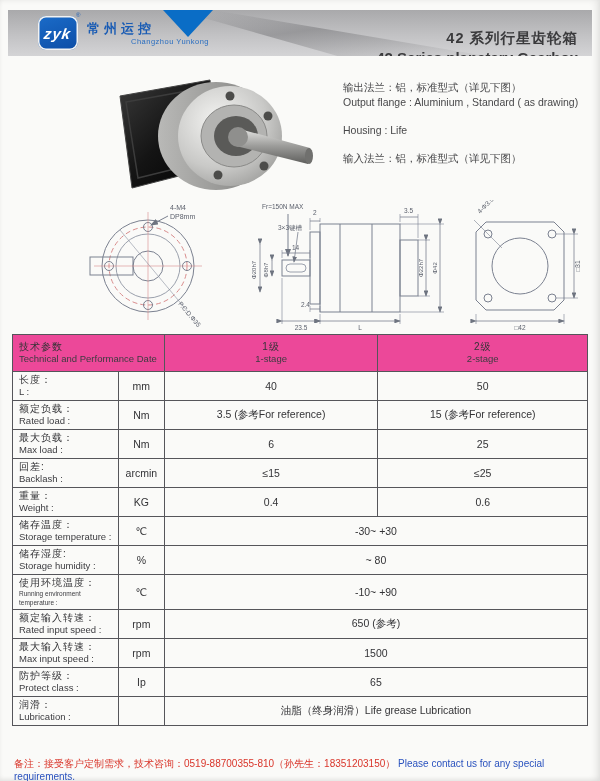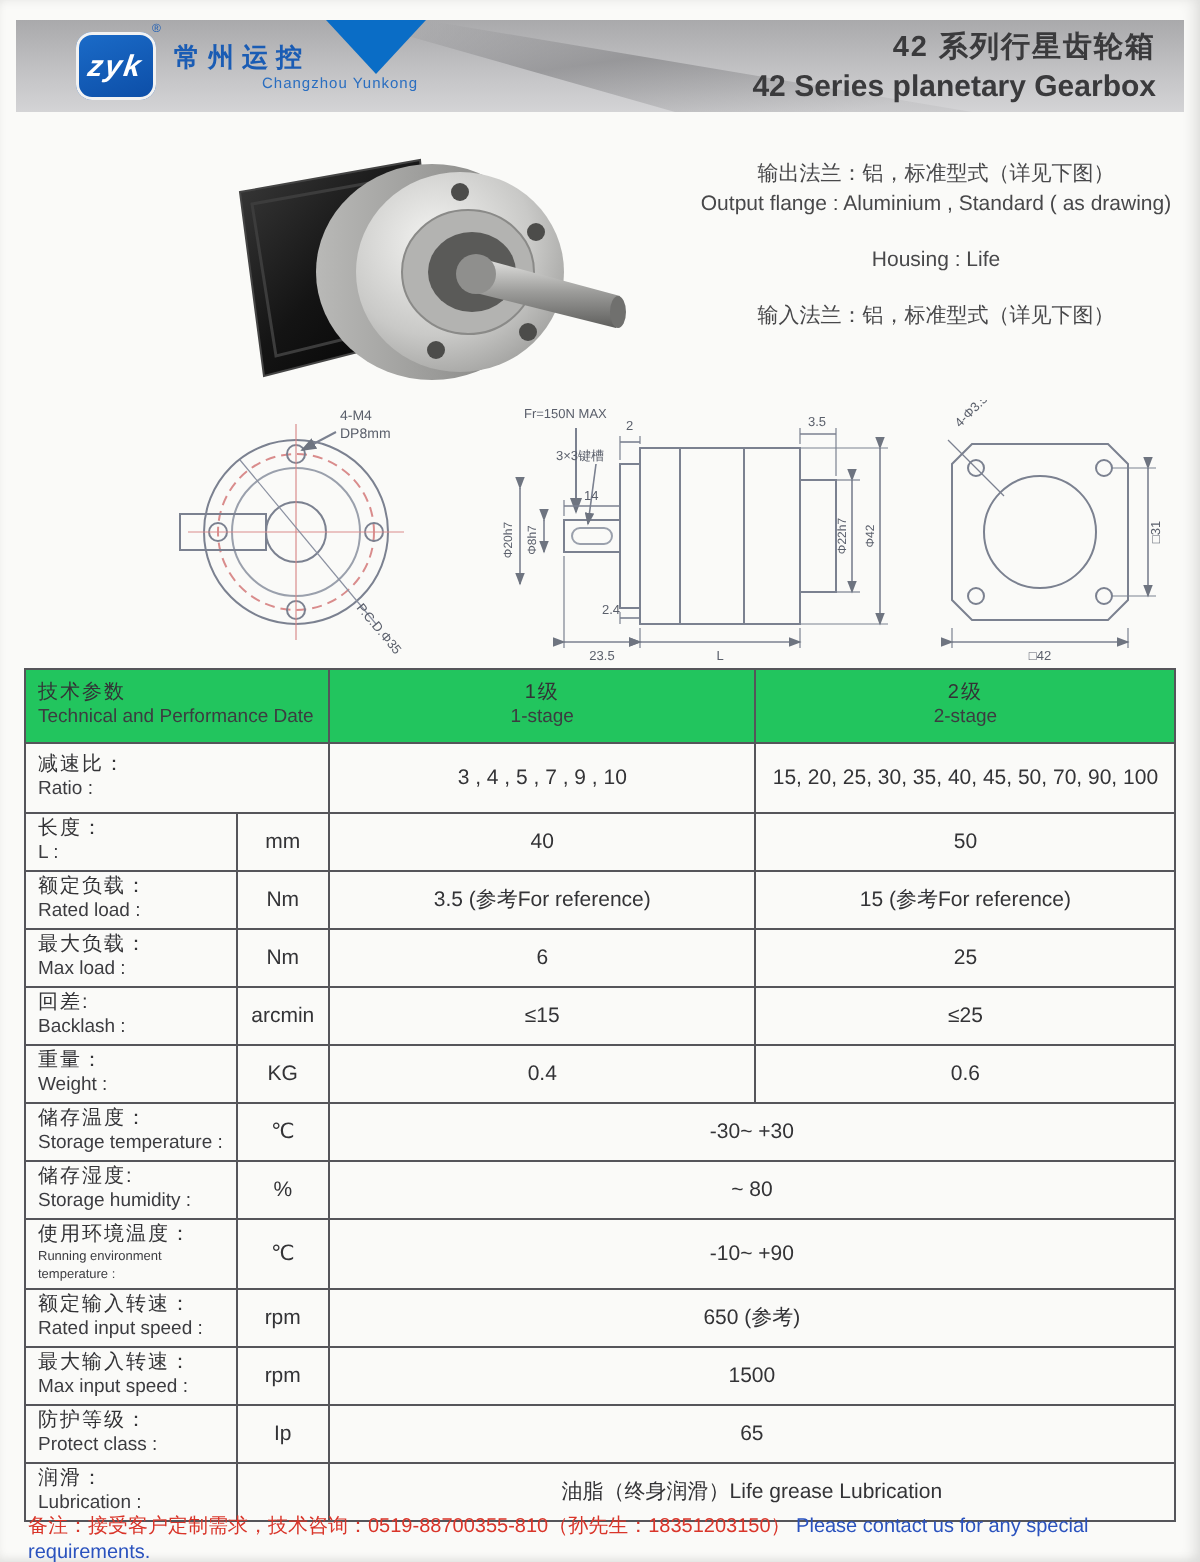--- a/index.html
+++ b/index.html
@@ -15,35 +15,35 @@
   .tri{position:absolute;left:155px;top:0;width:0;height:0;
         border-left:25px solid transparent;border-right:25px solid transparent;border-top:27px solid #0a6dc6;}
   .logo-wrap{position:absolute;left:30px;top:6px;display:flex;align-items:center;gap:9px;}
   .logo-box{width:40px;height:34px;border-radius:8px;background:linear-gradient(160deg,#1b6cc9,#0c4da6);
         display:flex;align-items:center;justify-content:center;box-shadow:0 0 0 1.5px #f2f2f2 inset;}
   .logo-box span{color:#fff;font-style:italic;font-weight:bold;font-size:15px;letter-spacing:1px;
         transform:skewX(-8deg);}
   .logo-reg{position:absolute;left:68px;top:2px;font-size:6px;color:#1a5cb4;}
   .company .cnm{color:#1a5cb4;font-weight:bold;font-size:13px;letter-spacing:4px;line-height:17px;}
   .company .enm{color:#2a6ec0;font-size:7.5px;letter-spacing:.5px;margin-left:44px;}
-  .titles{position:absolute;right:14px;top:5px;text-align:right;}
+  .titles{position:absolute;right:14px;top:19px;text-align:right;}
   .titles .t-cn{font-size:14.5px;font-weight:600;letter-spacing:1px;line-height:19px;}
   .titles .t-en{font-size:15px;font-weight:600;line-height:19px;}
   
   .photo{position:absolute;left:98px;top:74px;}
-  .specs{position:absolute;left:343px;top:80px;width:250px;text-align:center;}
+  .specs{position:absolute;left:343px;top:80px;width:250px;}
   .spec-group{margin-bottom:13px;}
   .spec-group div{font-size:10.5px;line-height:15px;color:#48484a;}
   
   .drawings{position:absolute;left:10px;top:200px;}
   .drawings text{fill:#5a5f6b;font-family:"Liberation Sans","DejaVu Sans",sans-serif;}
   
   .spec-table{position:absolute;left:12px;top:334px;width:576px;border-collapse:collapse;}
   .spec-table td,.spec-table th{border:1px solid #55555a;padding:2px 6px;vertical-align:middle;}
-  .spec-table th{background:#22c55e;text-align:left;font-weight:normal;}
+  .spec-table th{background:#ec4899;text-align:left;font-weight:normal;}
   .spec-table th.chead{text-align:center;}
   .cn{font-size:10px;line-height:12px;color:#333336;letter-spacing:1px;}
   .en{font-size:9.5px;line-height:12px;color:#3c3c40;letter-spacing:0;}
   .en.tiny{font-size:6.5px;line-height:9px;}
   td.unit,td.val{text-align:center;font-size:10.5px;color:#333336;}
   tr.h2x td{height:24px;}
   
   .footnote{position:absolute;left:14px;top:757px;width:580px;font-size:10px;line-height:13px;}
   .fn-red{color:#d9352a;}
   .fn-blue{color:#2a52be;}
@@ -232,28 +232,20 @@
       <th class="chead">
         <div class="cn">1级</div>
         <div class="en">1-stage</div>
       </th>
       <th class="chead">
         <div class="cn">2级</div>
         <div class="en">2-stage</div>
       </th>
     </tr>
     <tr class="h2x">
-      <td colspan="2" style="height:30px">
-        <div class="cn">减速比：</div>
-        <div class="en">Ratio :</div>
-      </td>
-      <td class="val">3 , 4 , 5 , 7 , 9 , 10</td>
-      <td class="val">15, 20, 25, 30, 35, 40, 45, 50, 70, 90, 100</td>
-    </tr>
-    <tr class="h2x">
       <td>
         <div class="cn">长度：</div>
         <div class="en">L :</div>
       </td>
       <td class="unit">mm</td>
       <td class="val">40</td>
       <td class="val">50</td>
     </tr>
     <tr class="h2x">
       <td>

